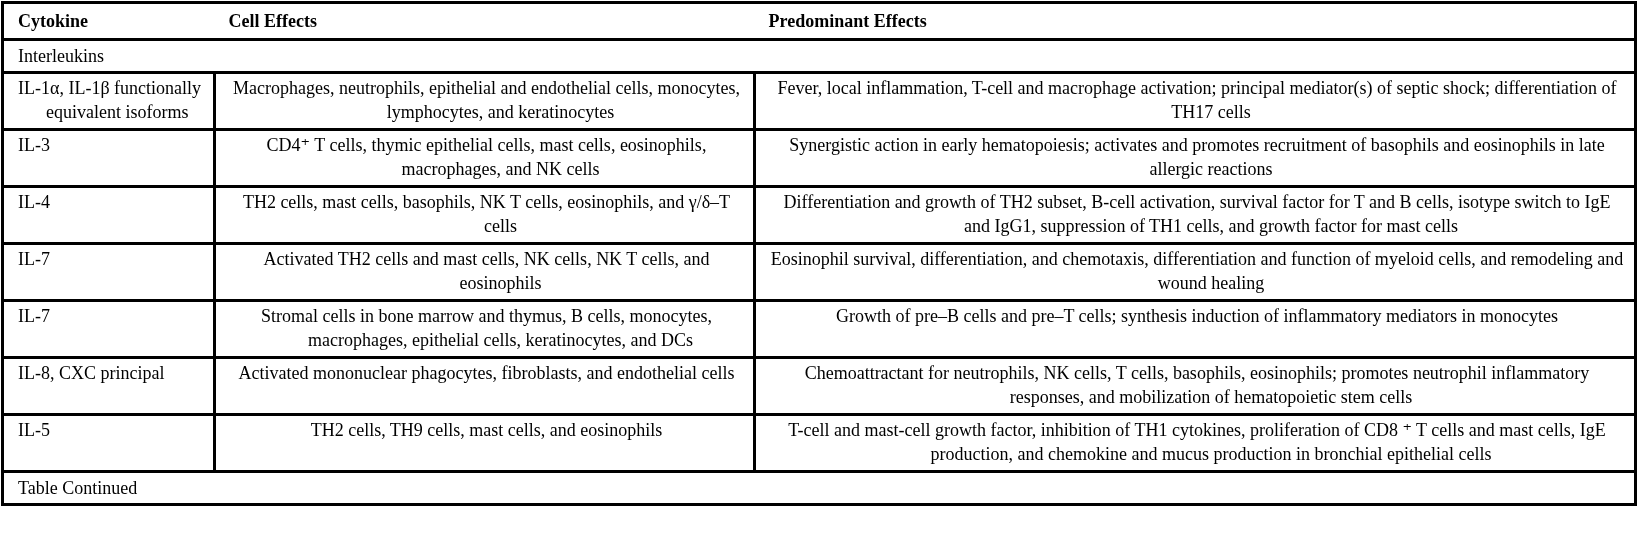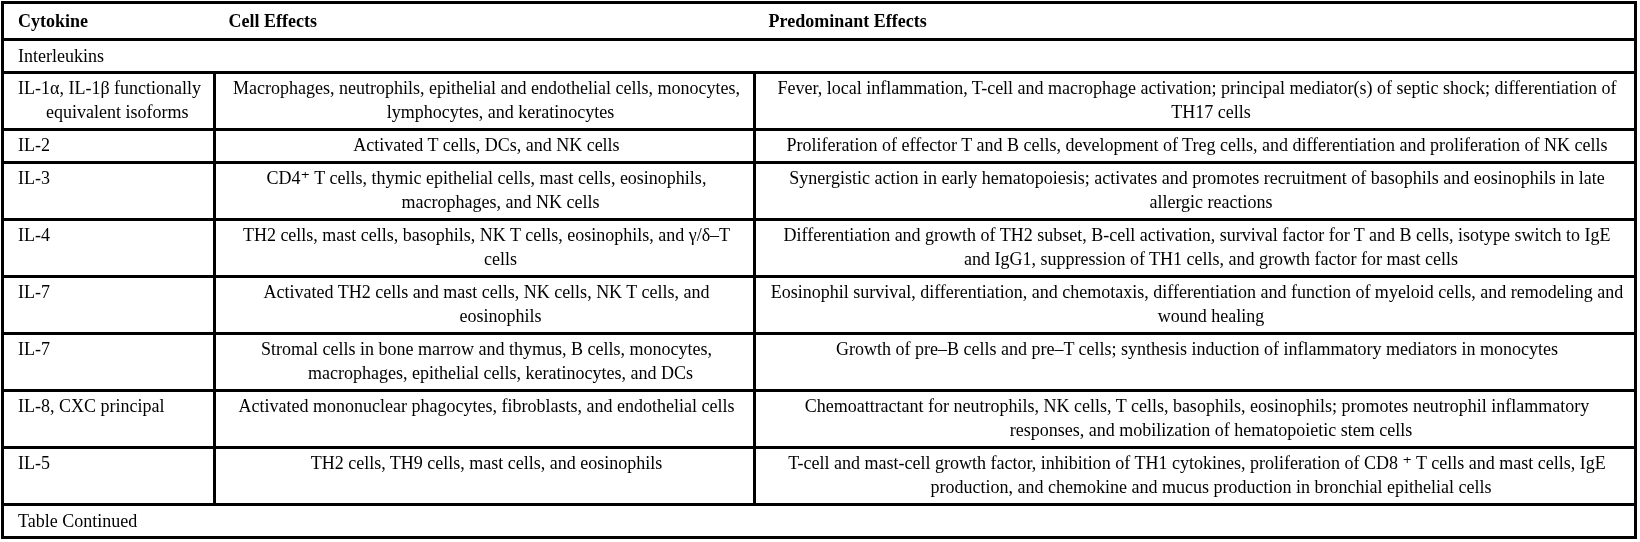--- a/index.html
+++ b/index.html
@@ -84,31 +84,20 @@
           </td>
     <td class="c2">
             <span class="hang">Macrophages, neutrophils, epithelial and endothelial cells, monocytes, lymphocytes, and keratinocytes</span>
           </td>
     <td class="c3">
             <span class="hang">Fever, local inflammation, T-cell and macrophage activation; principal mediator(s) of septic shock; differentiation of TH17 cells</span>
           </td>
   </tr>
         <tr>
     <td class="c1">
-            <span class="hang">IL-2</span>
-          </td>
-    <td class="c2">
-            <span class="hang">Activated T cells, DCs, and NK cells</span>
-          </td>
-    <td class="c3">
-            <span class="hang">Proliferation of effector T and B cells, development of Treg cells, and differentiation and proliferation of NK cells</span>
-          </td>
-  </tr>
-        <tr>
-    <td class="c1">
             <span class="hang">IL-3</span>
           </td>
     <td class="c2">
             <span class="hang">CD4⁺ T cells, thymic epithelial cells, mast cells, eosinophils, macrophages, and NK cells</span>
           </td>
     <td class="c3">
             <span class="hang">Synergistic action in early hematopoiesis; activates and promotes recruitment of basophils and eosinophils in late allergic reactions</span>
           </td>
   </tr>
         <tr>

